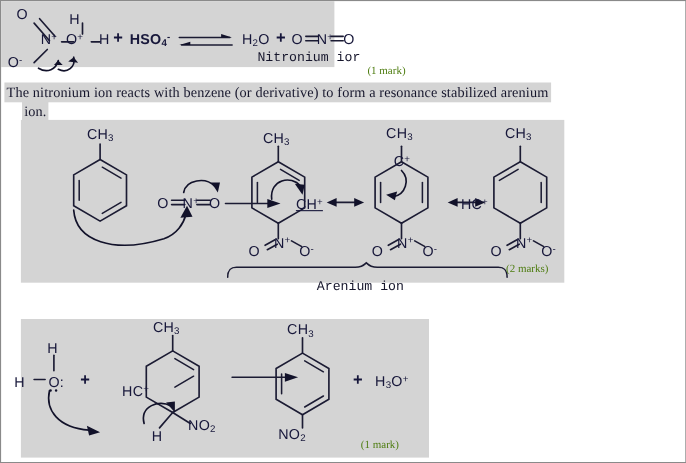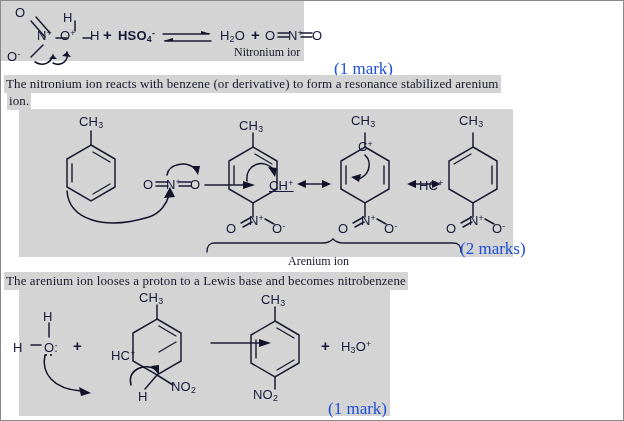--- a/index.html
+++ b/index.html
@@ -21,30 +21,30 @@
   .panel{position:absolute;background:#d4d4d4;}
 
   
   .body-text{
     font-family:"Liberation Serif", serif;
     font-size:13px;letter-spacing:.1px;color:#16162c;
     background:#d4d4d4;
   }
   .marks{
     font-family:"Liberation Serif", serif;
-    font-size:17px;color:#1d4ed8;
+    font-size:10px;color:#4d7c0f;
   }
   .chem{
     font-family:"Liberation Sans", sans-serif;
     font-size:13px;color:#17173a;letter-spacing:.2px;
   }
   .chem sub{font-size:.68em;vertical-align:-.22em;}
   .chem sup{font-size:.68em;vertical-align:.45em;}
   .caption{
-    font-family:Liberation Serif, serif;
+    font-family:Liberation Mono, monospace;
     font-size:12px;color:#16162c;
   }
   .plus{
     font-family:"Liberation Sans", sans-serif;
     font-weight:bold;font-size:15px;color:#15153a;
   }
 
   svg{display:block;overflow:visible;}
   .ln{stroke:#1b1b33;stroke-width:1.5;fill:none;stroke-linecap:round;}
   .ln2{stroke:#1b1b33;stroke-width:1.4;fill:none;stroke-linecap:round;}
@@ -105,21 +105,21 @@
     <line class="ln" x1="36" y1="9" x2="47" y2="9"></line>
   </svg>
   <span class="abs chem" style="left:264px;top:27px;">O</span>
   <span class="abs chem" style="left:287px;top:27px;"><span>N</span><sup>+</sup></span>
   <span class="abs chem" style="left:311px;top:27px;">O</span>
   <span class="abs caption" style="left:233px;top:44px;">Nitronium ior</span>
 
   <span class="abs marks" style="left:333px;top:58px;">(1 mark)</span>
 
   <div class="abs body-text" style="left:3px;top:74px;padding:1px 2px;">The nitronium ion reacts with benzene (or derivative) to form a resonance stabilized arenium</div>
-  <div class="abs body-text" style="left:6px;top:91px;padding:1px 2px;">ion.</div>
+  <div class="abs body-text" style="left:19px;top:91px;padding:1px 2px;">ion.</div>
 
   <div class="panel" style="left:18px;top:108px;width:494px;height:148px;"></div>
 
   <svg class="abs" style="left:52px;top:124px;" width="78" height="86">
     <line class="ln" x1="38" y1="6" x2="38" y2="20"></line>
     <polygon class="ln" points="38,20 62,34 62,62 38,76 14,62 14,34"></polygon>
     <line class="ln2" x1="40" y1="27" x2="57" y2="37"></line>
     <line class="ln2" x1="19" y1="39" x2="19" y2="57"></line>
     <line class="ln2" x1="40" y1="69" x2="57" y2="59"></line>
   </svg>
@@ -225,21 +225,20 @@
   <span class="abs chem" style="left:468px;top:212px;"><span>N</span><sup>+</sup></span>
   <span class="abs chem" style="left:445px;top:220px;">O</span>
   <span class="abs chem" style="left:491px;top:220px;"><span>O</span><sup>-</sup></span>
 
   <svg class="abs" style="left:204px;top:238px;" width="260" height="16">
     <path class="ln2" d="M2,13 C2,5 6,4 10,4 L118,4 C124,4 126,2 128,0 C130,2 132,4 138,4 L248,4 C252,4 256,5 256,13"></path>
   </svg>
   <span class="abs caption" style="left:287px;top:253px;">Arenium ion</span>
   <span class="abs marks" style="left:459px;top:238px;">(2 marks)</span>
 
-  <div class="abs body-text" style="left:3px;top:271px;padding:1px 2px;">The arenium ion looses a proton to a Lewis base and becomes nitrobenzene</div>
 
   <div class="panel" style="left:18px;top:289px;width:371px;height:126px;"></div>
 
   <span class="abs chem" style="left:42px;top:308px;">H</span>
   <span class="abs chem" style="left:12px;top:339px;">H</span>
   <span class="abs chem" style="left:43px;top:339px;"><span>O</span><span>:</span></span>
   <svg class="abs" style="left:22px;top:312px;" width="46" height="48">
     <line class="ln" x1="26" y1="10" x2="26" y2="24"></line>
     <line class="ln" x1="8" y1="32" x2="18" y2="32"></line>
     <circle class="arrowfill" cx="23" cy="42" r="1.1"></circle>

